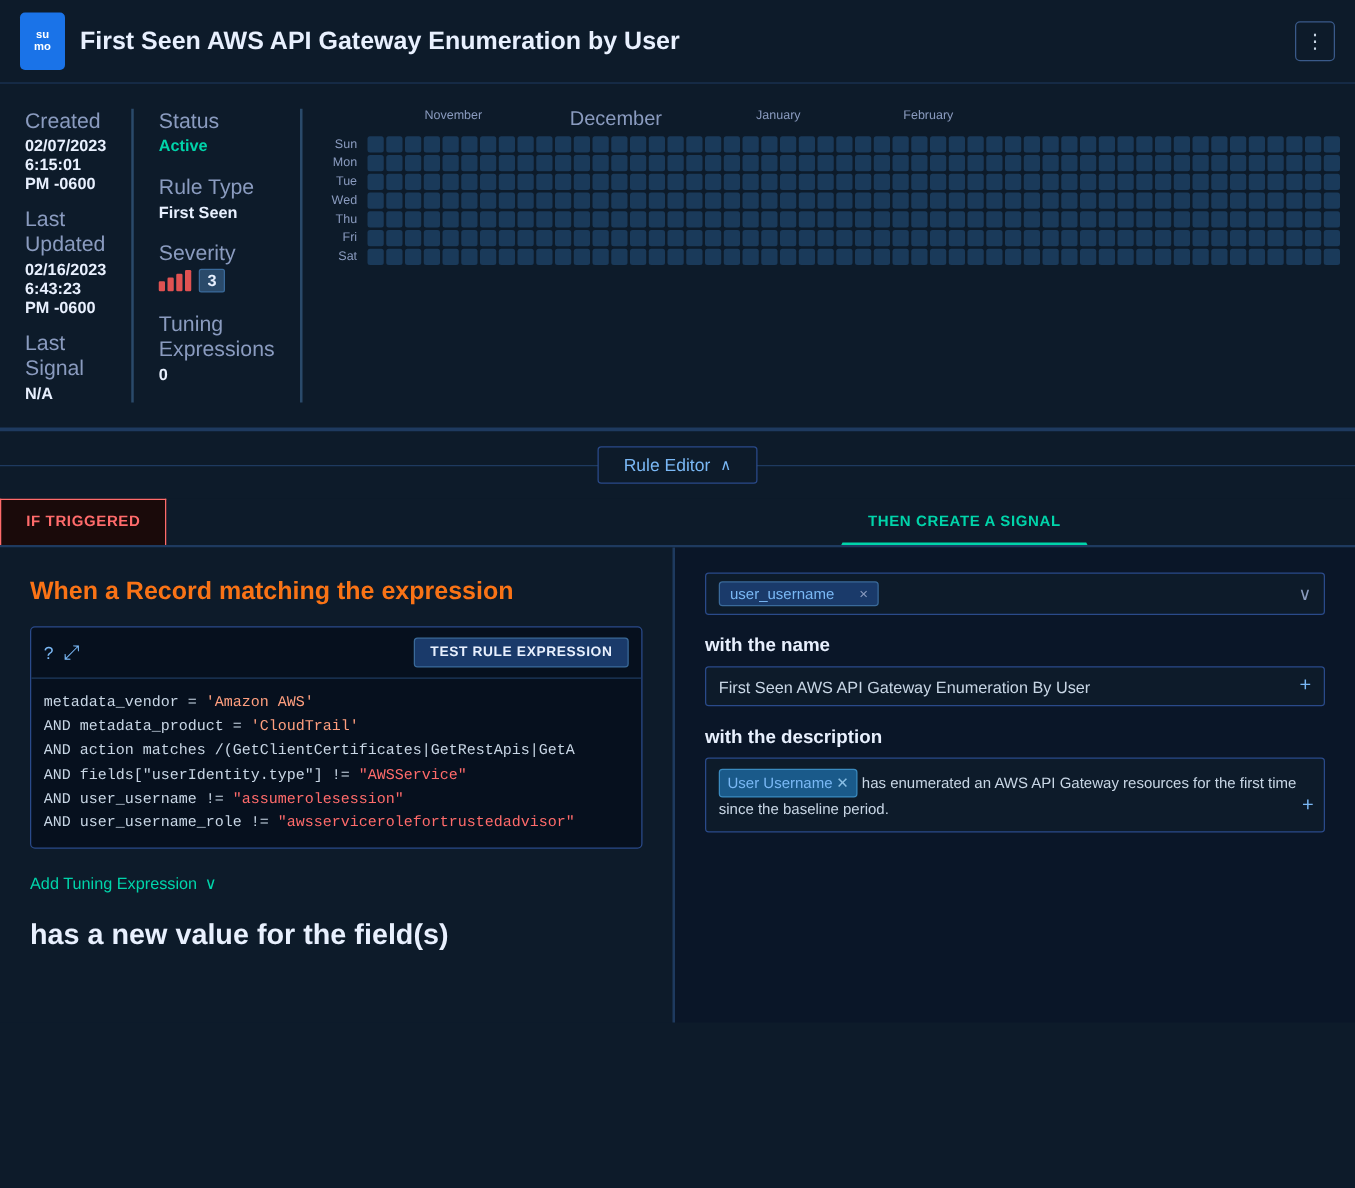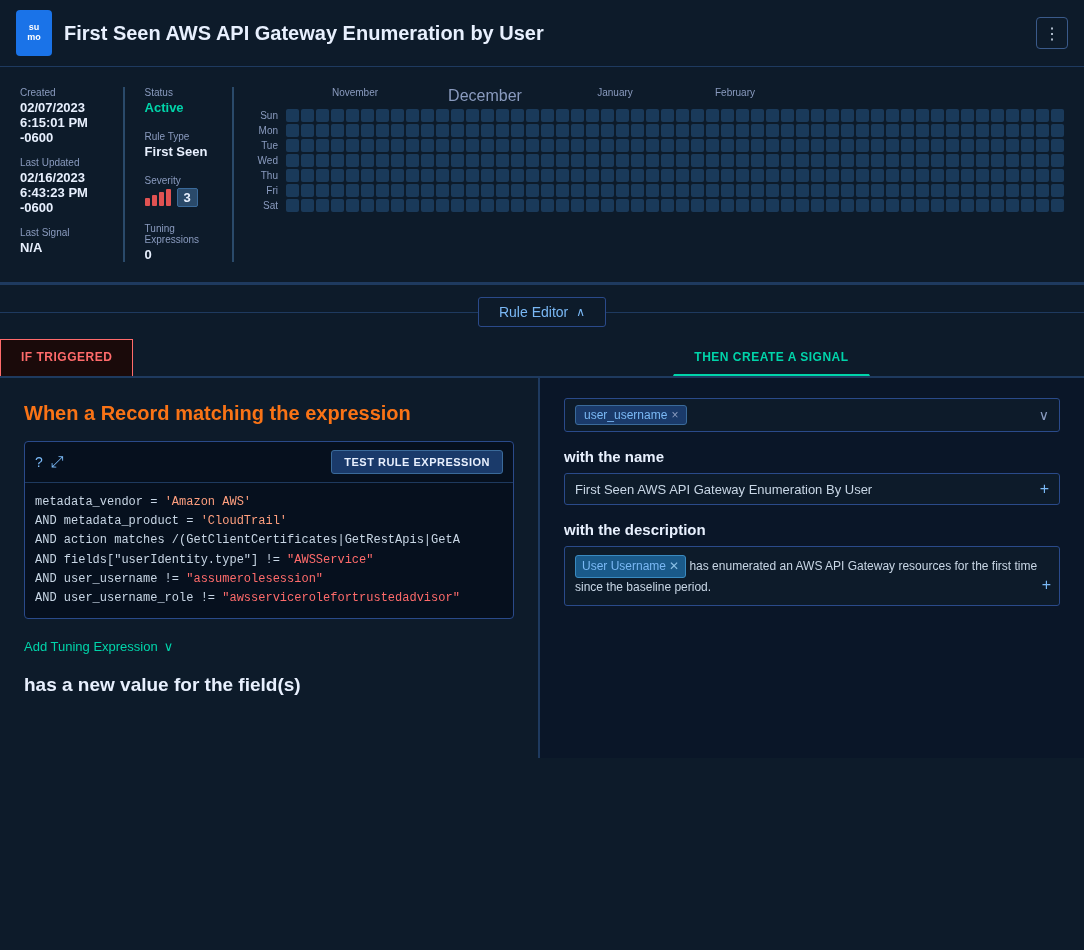--- a/index.html
+++ b/index.html
@@ -73,21 +73,21 @@
       padding: 0 20px;
       border-right: 2px solid #2a4a6a;
     }
     .info-col-right {
       flex: 1;
       padding: 0 20px;
     }
 
     .info-label {
       color: #8a9bbf;
-      font-size: 10px;
+      font-size: 17px;
       margin-bottom: 2px;
       margin-top: 12px;
     }
     .info-label:first-child { margin-top: 0; }
     .info-value {
       color: #e8f0fe;
       font-size: 13px;
       font-weight: 600;
     }
     .info-value.active { color: #00d4aa; }
@@ -294,21 +294,21 @@
     }
     .entity-tag {
       background: #1a3a6a;
       border: 1px solid #3a6a9a;
       color: #7ab8f5;
       padding: 2px 8px;
       border-radius: 3px;
       font-size: 12px;
       display: flex;
       align-items: center;
-      gap: 4px;
+      gap: 20px;
     }
     .entity-tag .close { color: #8a9bbf; cursor: pointer; }
     .chevron-down { margin-left: auto; color: #8a9bbf; font-size: 14px; }
 
     .with-name-label {
       font-size: 15px;
       font-weight: 600;
       color: #e8f0fe;
       margin-bottom: 8px;
     }
@@ -364,21 +364,21 @@
       position: absolute;
       right: 8px;
       bottom: 8px;
       color: #7ab8f5;
       font-size: 16px;
       cursor: pointer;
     }
 
     
     .has-new-value {
-      font-size: 19px;
+      font-size: 23px;
       font-weight: 600;
       color: #e8f0fe;
       padding: 16px 0 4px 0;
     }
 
     
     .h-sep {
       height: 1px;
       background: #1e3a5f;
       margin: 0;

